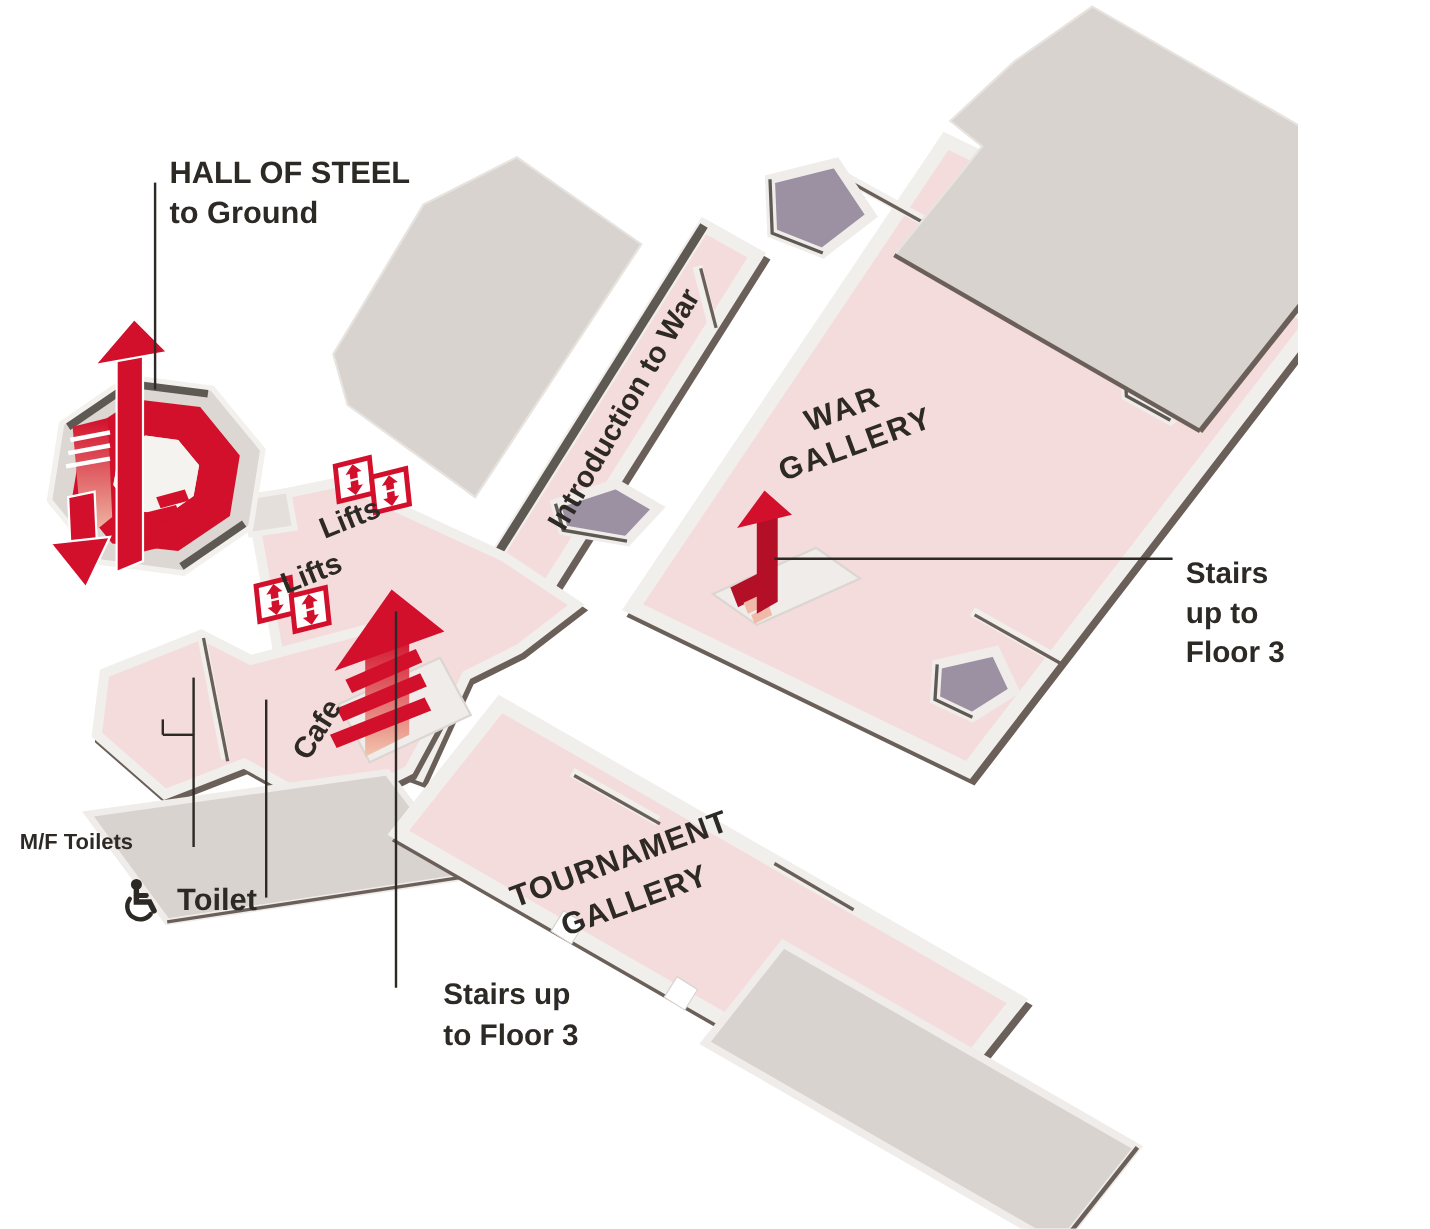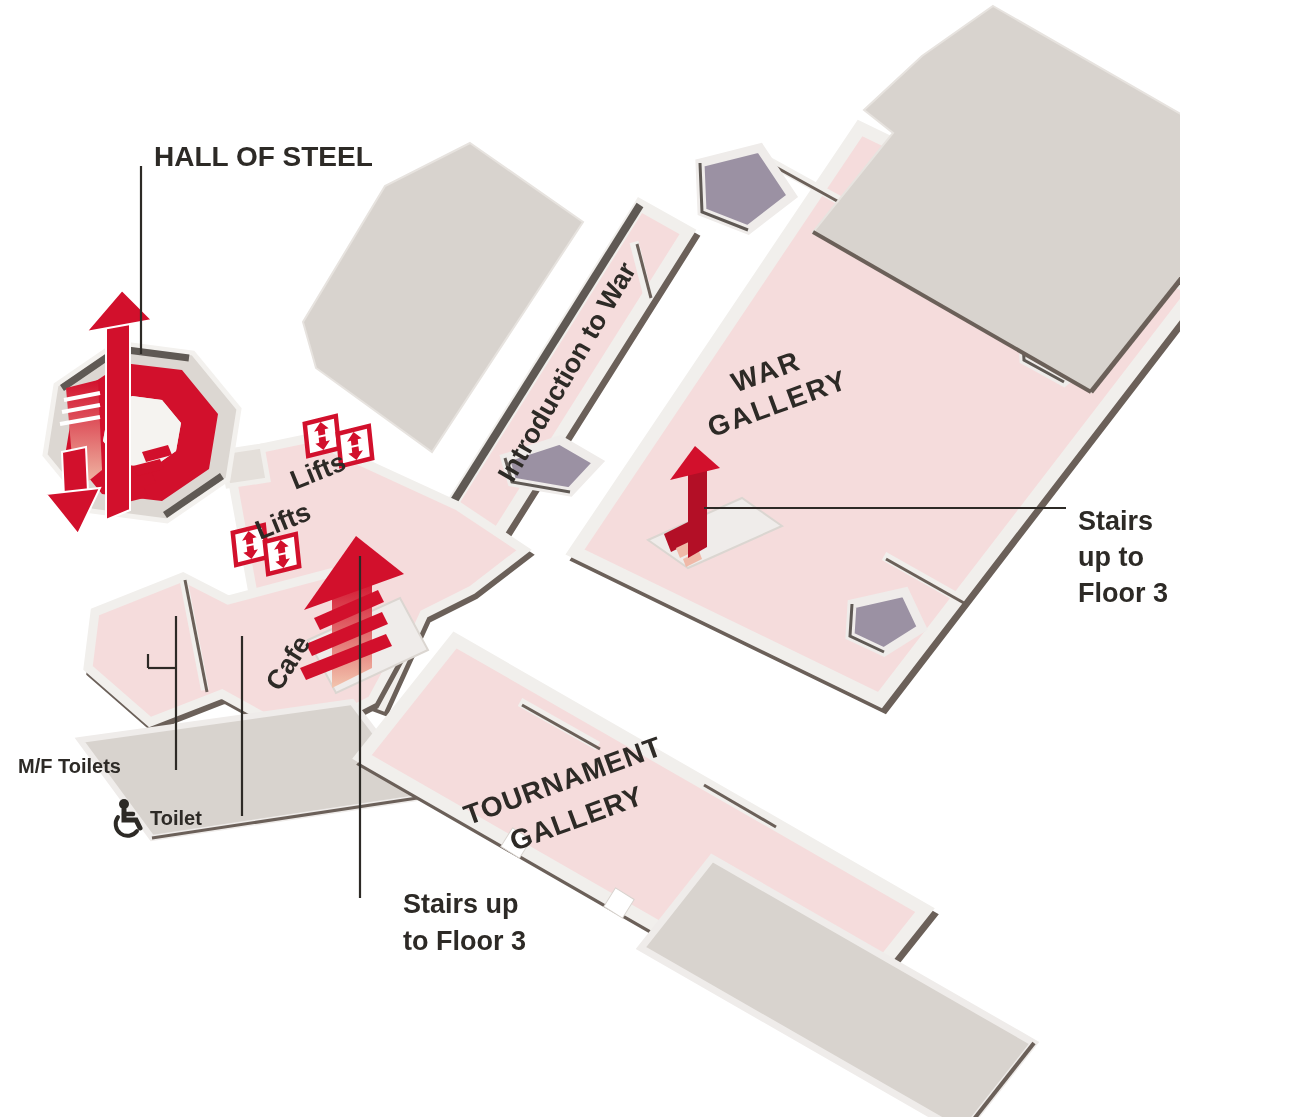--- a/index.html
+++ b/index.html
@@ -13,21 +13,21 @@
   .lbl-hall{left:154px;top:138px;font-size:28px;line-height:37px;}
   .lbl-intro{left:567px;top:372px;transform:translate(-50%,-50%) rotate(-60deg);font-size:27px;}
   .lbl-war{left:772px;top:388px;transform:translate(-50%,-50%) rotate(-20deg);
            font-size:28px;line-height:34px;letter-spacing:2px;text-align:center;}
   .lbl-tournament{left:570px;top:800px;transform:translate(-50%,-50%) rotate(-20deg);
            font-size:28px;line-height:40px;letter-spacing:1px;text-align:center;}
   .lbl-lifts1{left:318px;top:471px;transform:translate(-50%,-50%) rotate(-22deg);}
   .lbl-lifts2{left:283px;top:521px;transform:translate(-50%,-50%) rotate(-22deg);}
   .lbl-cafe{left:288px;top:663px;transform:translate(-50%,-50%) rotate(-58deg);}
   .lbl-mf{left:18px;top:748px;font-size:20px;}
-  .lbl-toilet{left:150px;top:800px;font-size:20px;}
+  .lbl-toilet{left:161px;top:800px;font-size:28px;}
   .lbl-stairs-war{left:1078px;top:503px;line-height:36px;}
   .lbl-stairs-tour{left:366px;top:886px;line-height:37px;margin-left:37px;}
 </style>
 </head>
 <body>
 
 <div id="stage">
 
 <svg id="plan-svg" width="1300" height="1117" viewBox="0 0 1300 1117">
   <defs>
@@ -194,20 +194,21 @@
   <g transform="translate(127,818)" fill="none" stroke="#2d2a26" stroke-linecap="round">
     <circle cx="-3" cy="-14" r="5" fill="#2d2a26" stroke="none"></circle>
     <path d="M -3,-9 L -3,2 L 9,2 L 13,10" stroke-width="5"></path>
     <path d="M -3,-4 L 6,-4" stroke-width="4.5"></path>
     <path d="M -9,-1 A 10.5,10.5 0 1 0 10,13" stroke-width="4"></path>
   </g>
 </svg>
 
   <div class="lbl lbl-hall">
     <span>HALL OF STEEL</span>
+    <span>to Ground</span>
   </div>
 
   <div class="lbl rot lbl-intro">Introduction to War</div>
 
   <div class="lbl rot lbl-war">
     <span>WAR</span>
     <span>GALLERY</span>
   </div>
 
   <div class="lbl rot lbl-tournament">

